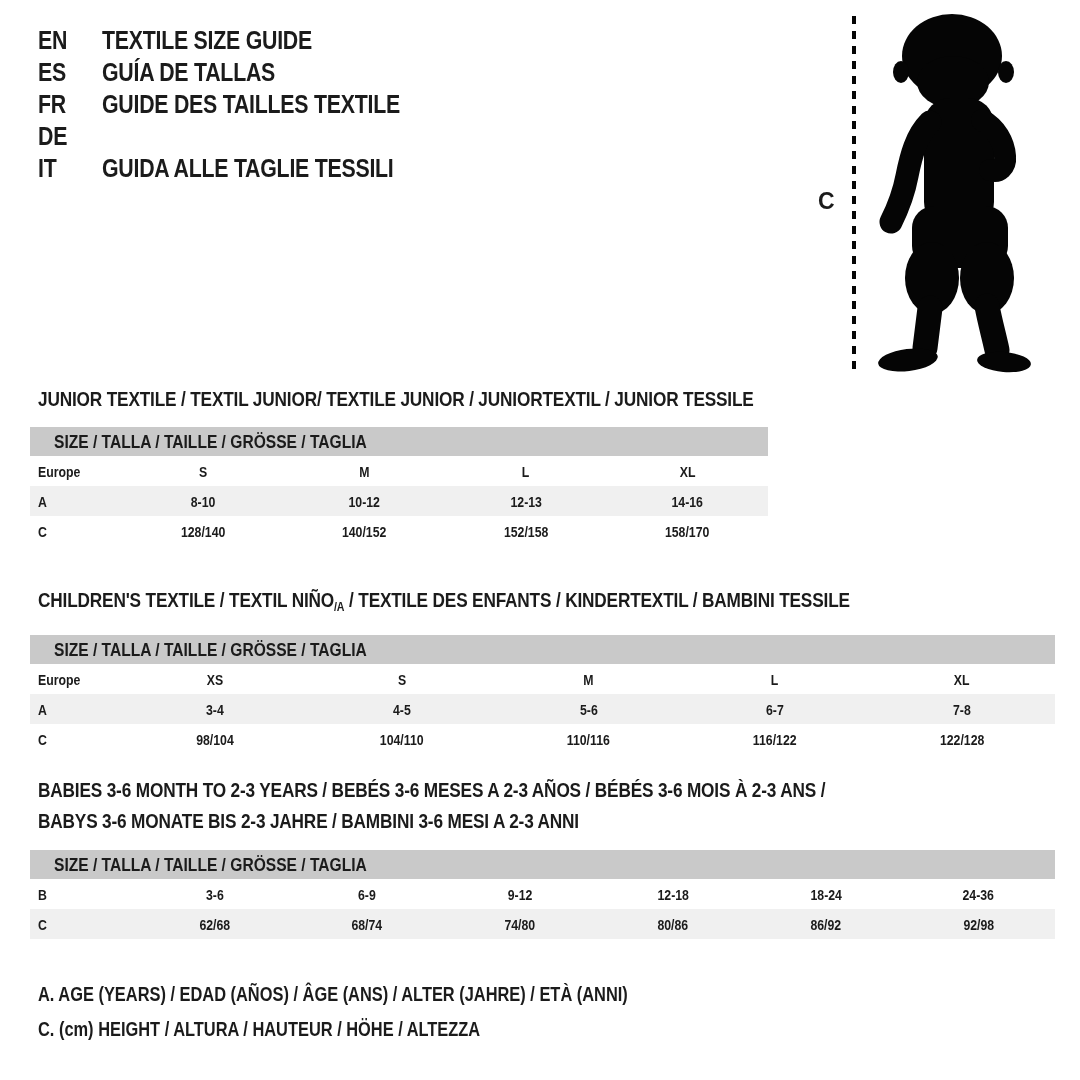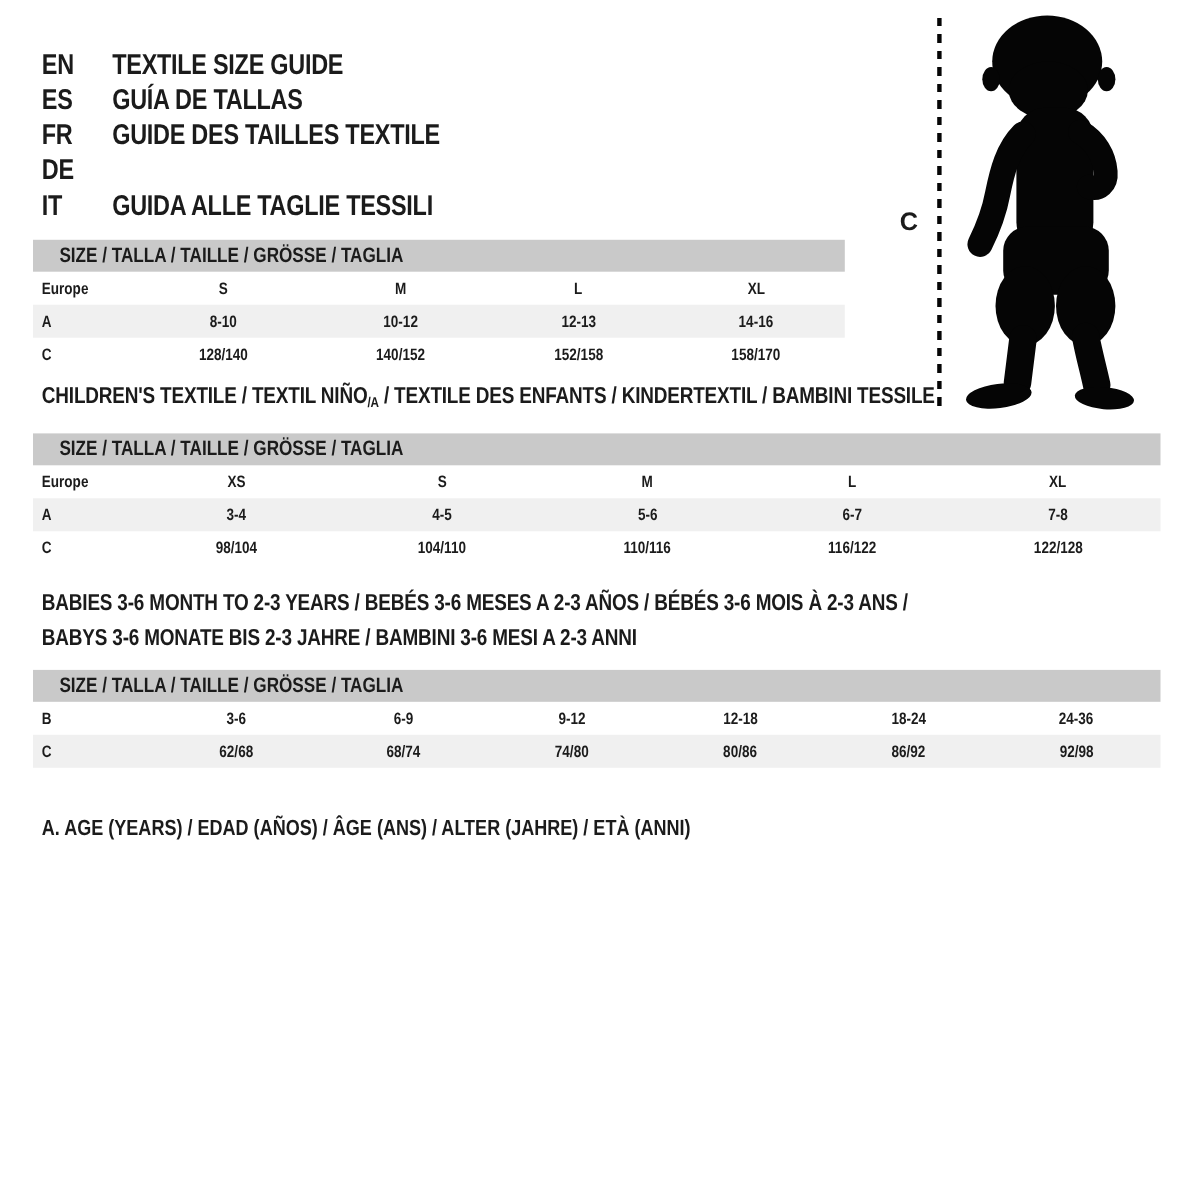--- a/index.html
+++ b/index.html
@@ -12,37 +12,37 @@
   html,body{background:#fff}
   body{
     width:1080px;height:1080px;position:relative;overflow:hidden;
     font-family:"Liberation Sans",sans-serif;color:var(--text);
   }
   
   .cx{display:inline-block;white-space:nowrap;transform:scaleX(.82);transform-origin:center}
   .cxl{display:inline-block;white-space:nowrap;transform:scaleX(.82);transform-origin:left center}
 
   
-  .lang-block{padding-top:42px;margin-left:38px}
+  .lang-block{padding-top:24px;margin-left:38px}
   .lang-row{display:flex;font-weight:700;font-size:26px;line-height:32px;letter-spacing:-.3px}
   .lang-code{width:64px;flex:none}
 
   
   .figure{position:absolute;left:780px;top:8px;width:262px;height:372px}
   .measure-label{position:absolute;left:38px;top:180px;font-weight:700;font-size:23px}
   .measure-line{
     position:absolute;left:72px;top:8px;width:4px;height:356px;
     background:repeating-linear-gradient(to bottom,var(--silhouette) 0 8px,transparent 8px 15px);
   }
   .baby{position:absolute;left:88px;top:2px}
 
   
   .sec-title{margin-left:38px;font-weight:700;font-size:21px;line-height:25px;letter-spacing:-.2px}
   .sec-title-junior{margin-top:202px}
-  .sec-title-children{margin-top:10px}
+  .sec-title-children{margin-top:41px}
   .sec-title-babies{margin-top:20px;line-height:31px}
   .sub-a{font-size:13px;vertical-align:-4px}
 
   
   .size-table{margin-left:30px;margin-top:16px}
   .size-table.w1{width:738px}
   .size-table.w2{width:1025px}
   .size-table.mt3{margin-top:14px}
   .t-head{
     background:var(--table-header-bg);height:29px;display:flex;align-items:center;
@@ -99,20 +99,23 @@
       <ellipse cx="119" cy="268" rx="27" ry="36"></ellipse>
       <path d="M62,298 L57,338" stroke="var(--silhouette)" stroke-width="25" stroke-linecap="round" fill="none"></path>
       <path d="M119,296 C122,312 126,326 129,340" stroke="var(--silhouette)" stroke-width="25" stroke-linecap="round" fill="none"></path>
       <ellipse cx="40" cy="350" rx="30" ry="11" transform="rotate(-7 40 350)"></ellipse>
       <ellipse cx="136" cy="352" rx="27" ry="10" transform="rotate(5 136 352)"></ellipse>
     </g>
   </svg>
 </div>
 
 <div>
+  <div class="sec-title sec-title-junior">
+    <span class="cxl">JUNIOR TEXTILE / TEXTIL JUNIOR/ TEXTILE JUNIOR / JUNIORTEXTIL / JUNIOR TESSILE</span>
+  </div>
   <div class="size-table w1">
     <div class="t-head">
       <span class="cxl">SIZE / TALLA / TAILLE / GRÖSSE / TAGLIA</span>
     </div>
     <div class="t-row">
       <span class="t-label lab1"><span class="cxl">Europe</span></span>
       <span class="t-cell"><span class="cx">S</span></span>
       <span class="t-cell"><span class="cx">M</span></span>
       <span class="t-cell"><span class="cx">L</span></span>
       <span class="t-cell"><span class="cx">XL</span></span>
@@ -194,13 +197,14 @@
       <span class="t-cell"><span class="cx">74/80</span></span>
       <span class="t-cell"><span class="cx">80/86</span></span>
       <span class="t-cell"><span class="cx">86/92</span></span>
       <span class="t-cell"><span class="cx">92/98</span></span>
     </div>
   </div>
 </div>
 
 <div class="legend">
   <div><span class="cxl">A. AGE (YEARS) / EDAD (AÑOS) / ÂGE (ANS) / ALTER (JAHRE) / ETÀ (ANNI)</span></div>
+  <div><span class="cxl">C. (cm) HEIGHT / ALTURA / HAUTEUR / HÖHE / ALTEZZA</span></div>
 </div>
 
 </body></html>

